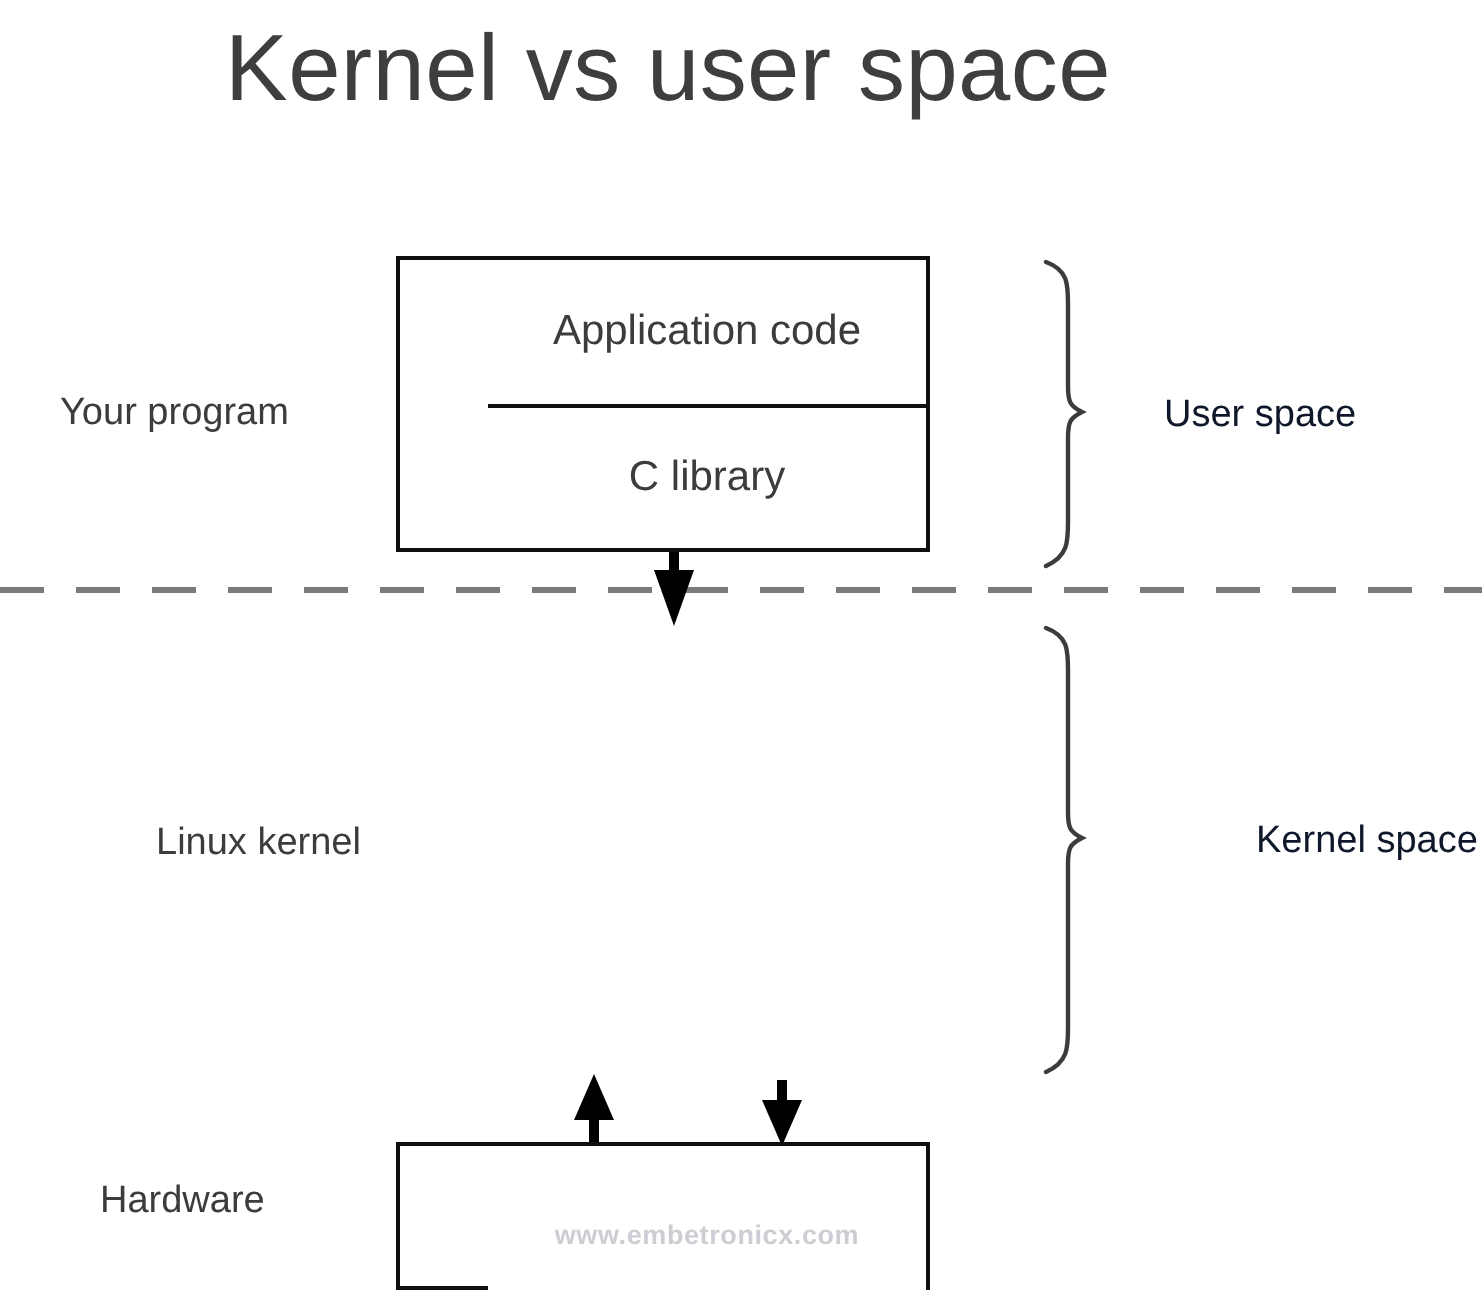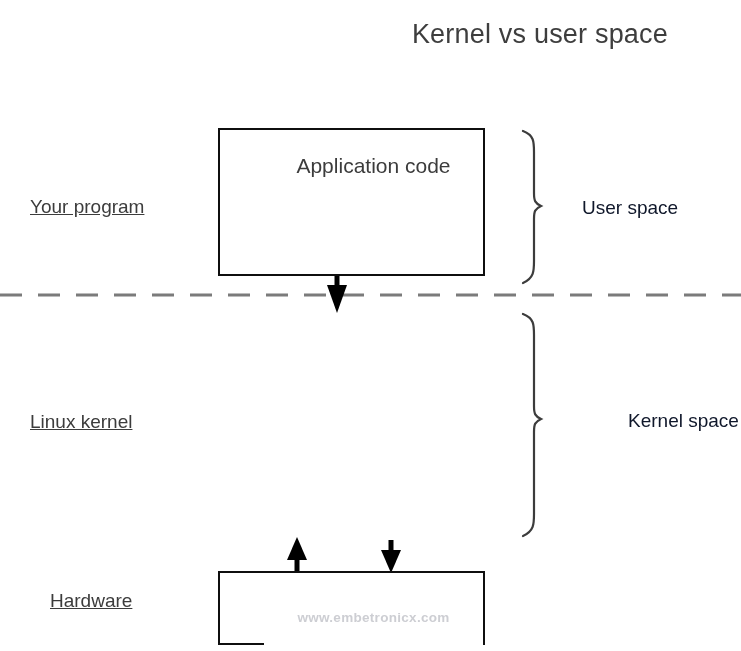--- a/index.html
+++ b/index.html
@@ -20,33 +20,33 @@
     left: 0; top: 0;
     width: 741px;
     height: 651px;
   }
 
   .title {
     position: absolute;
     left: 0;
     top: 8px;
     width: 668px;
-    text-align: right;
-    font-size: 27px;
+    text-align: center;
+    font-size: 47px;
     line-height: 52px;
     font-weight: 400;
     color: #3e3e3e;
     letter-spacing: 0.2px;
     white-space: nowrap;
   }
 
   
   .stack {
     position: absolute;
-    left: 218px;
+    left: 198px;
     width: 267px;
     border: 2px solid #0f0f0f;
     box-sizing: border-box;
     background: #ffffff;
     padding-left: 44px;
   }
   .stack.user  { top: 128px; height: 148px; }
   .stack.kernel{ top: 313px; height: 227px; }
   .stack.hw    { top: 571px; height: 74px; }
 
@@ -74,24 +74,23 @@
   }
 
   
   .side-label {
     position: absolute;
     left: 30px;
     width: 165px;
     font-size: 19px;
     color: #3c3c3c;
     white-space: nowrap;
-    text-decoration: underline;
   }
   .side-label.your-program { top: 196px; }
-  .side-label.linux-kernel { top: 411px; }
+  .side-label.linux-kernel { top: 411px; margin-left: 48px; }
   .side-label.hardware     { top: 590px; margin-left: 20px; }
 
   
   .brace-label {
     position: absolute;
     left: 582px;
     font-size: 19px;
     color: #0f172a;
     white-space: nowrap;
   }
@@ -146,20 +145,23 @@
              C 534 414, 535 416, 541 419
              C 535 422, 534 424, 534 432
              L 534 514
              C 534 524, 534 531, 523 536" fill="none" stroke="#3c3c3c" stroke-width="2.2" stroke-linecap="round"></path>
   </svg>
 
   <div class="stack user">
     <div class="cell">
       <span>Application code</span>
     </div>
+    <div class="cell">
+      <span>C library</span>
+    </div>
   </div>
 
 
   <div class="stack hw">
     <div class="cell">
       <span class="watermark">www.embetronicx.com</span>
     </div>
   </div>
 
   <div class="side-label your-program">Your program</div>

